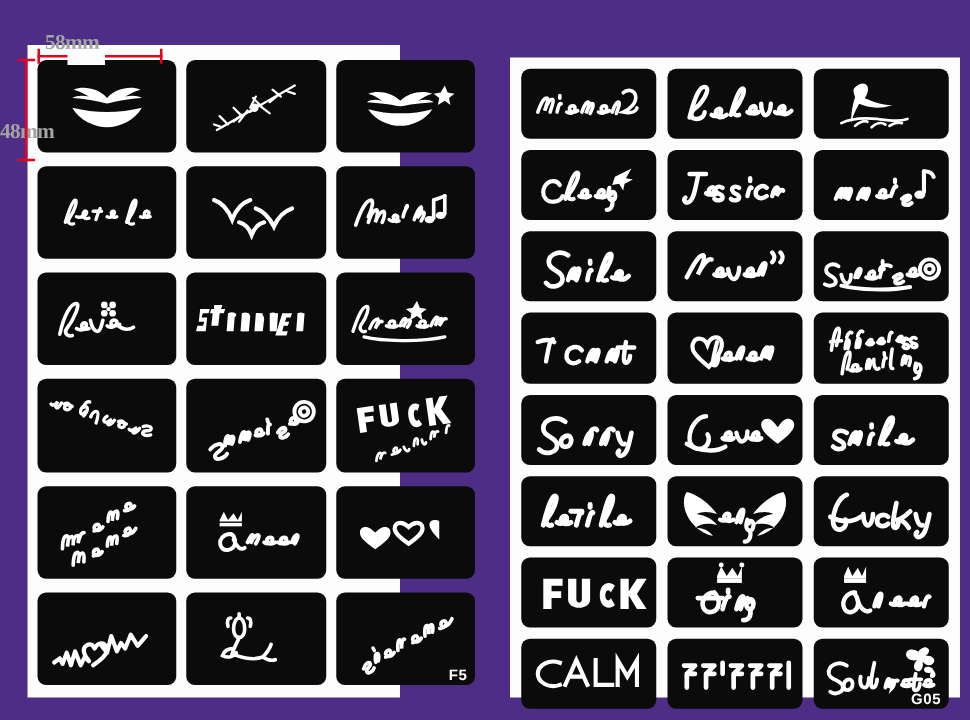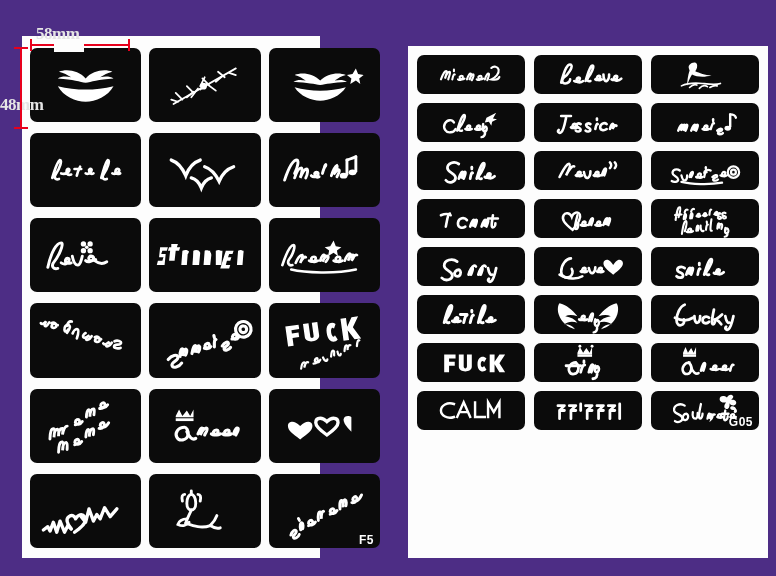--- a/index.html
+++ b/index.html
@@ -53,21 +53,21 @@
     height: 500px;
     grid-template-columns: repeat(3, 1fr);
     grid-template-rows: repeat(6, 1fr);
     column-gap: 8px;
     row-gap: 11px;
   }
   #grid-right {
     left: 9px;
     top: 9px;
     width: 342px;
-    height: 375px;
+    height: 512px;
     grid-template-columns: repeat(3, 1fr);
     grid-template-rows: repeat(8, 1fr);
     column-gap: 9px;
     row-gap: 9px;
   }
 
   .tile {
     position: relative;
     background: #0b0b0b;
     border-radius: 7px;
@@ -86,21 +86,21 @@
     font-size: 12px;
     font-weight: bold;
     font-family: "Liberation Sans", sans-serif;
     letter-spacing: 0.5px;
     line-height: 1;
   }
 
   
   .dim {
     position: absolute;
-    color: #e5e5e5;
+    color: #a3a3a3;
     font-weight: bold;
     font-family: "Liberation Serif", serif;
   }
   #dim-w-label {
     left: 36px;
     top: 24px;
     font-size: 17px;
     letter-spacing: -0.5px;
   }
   #dim-h-label {

